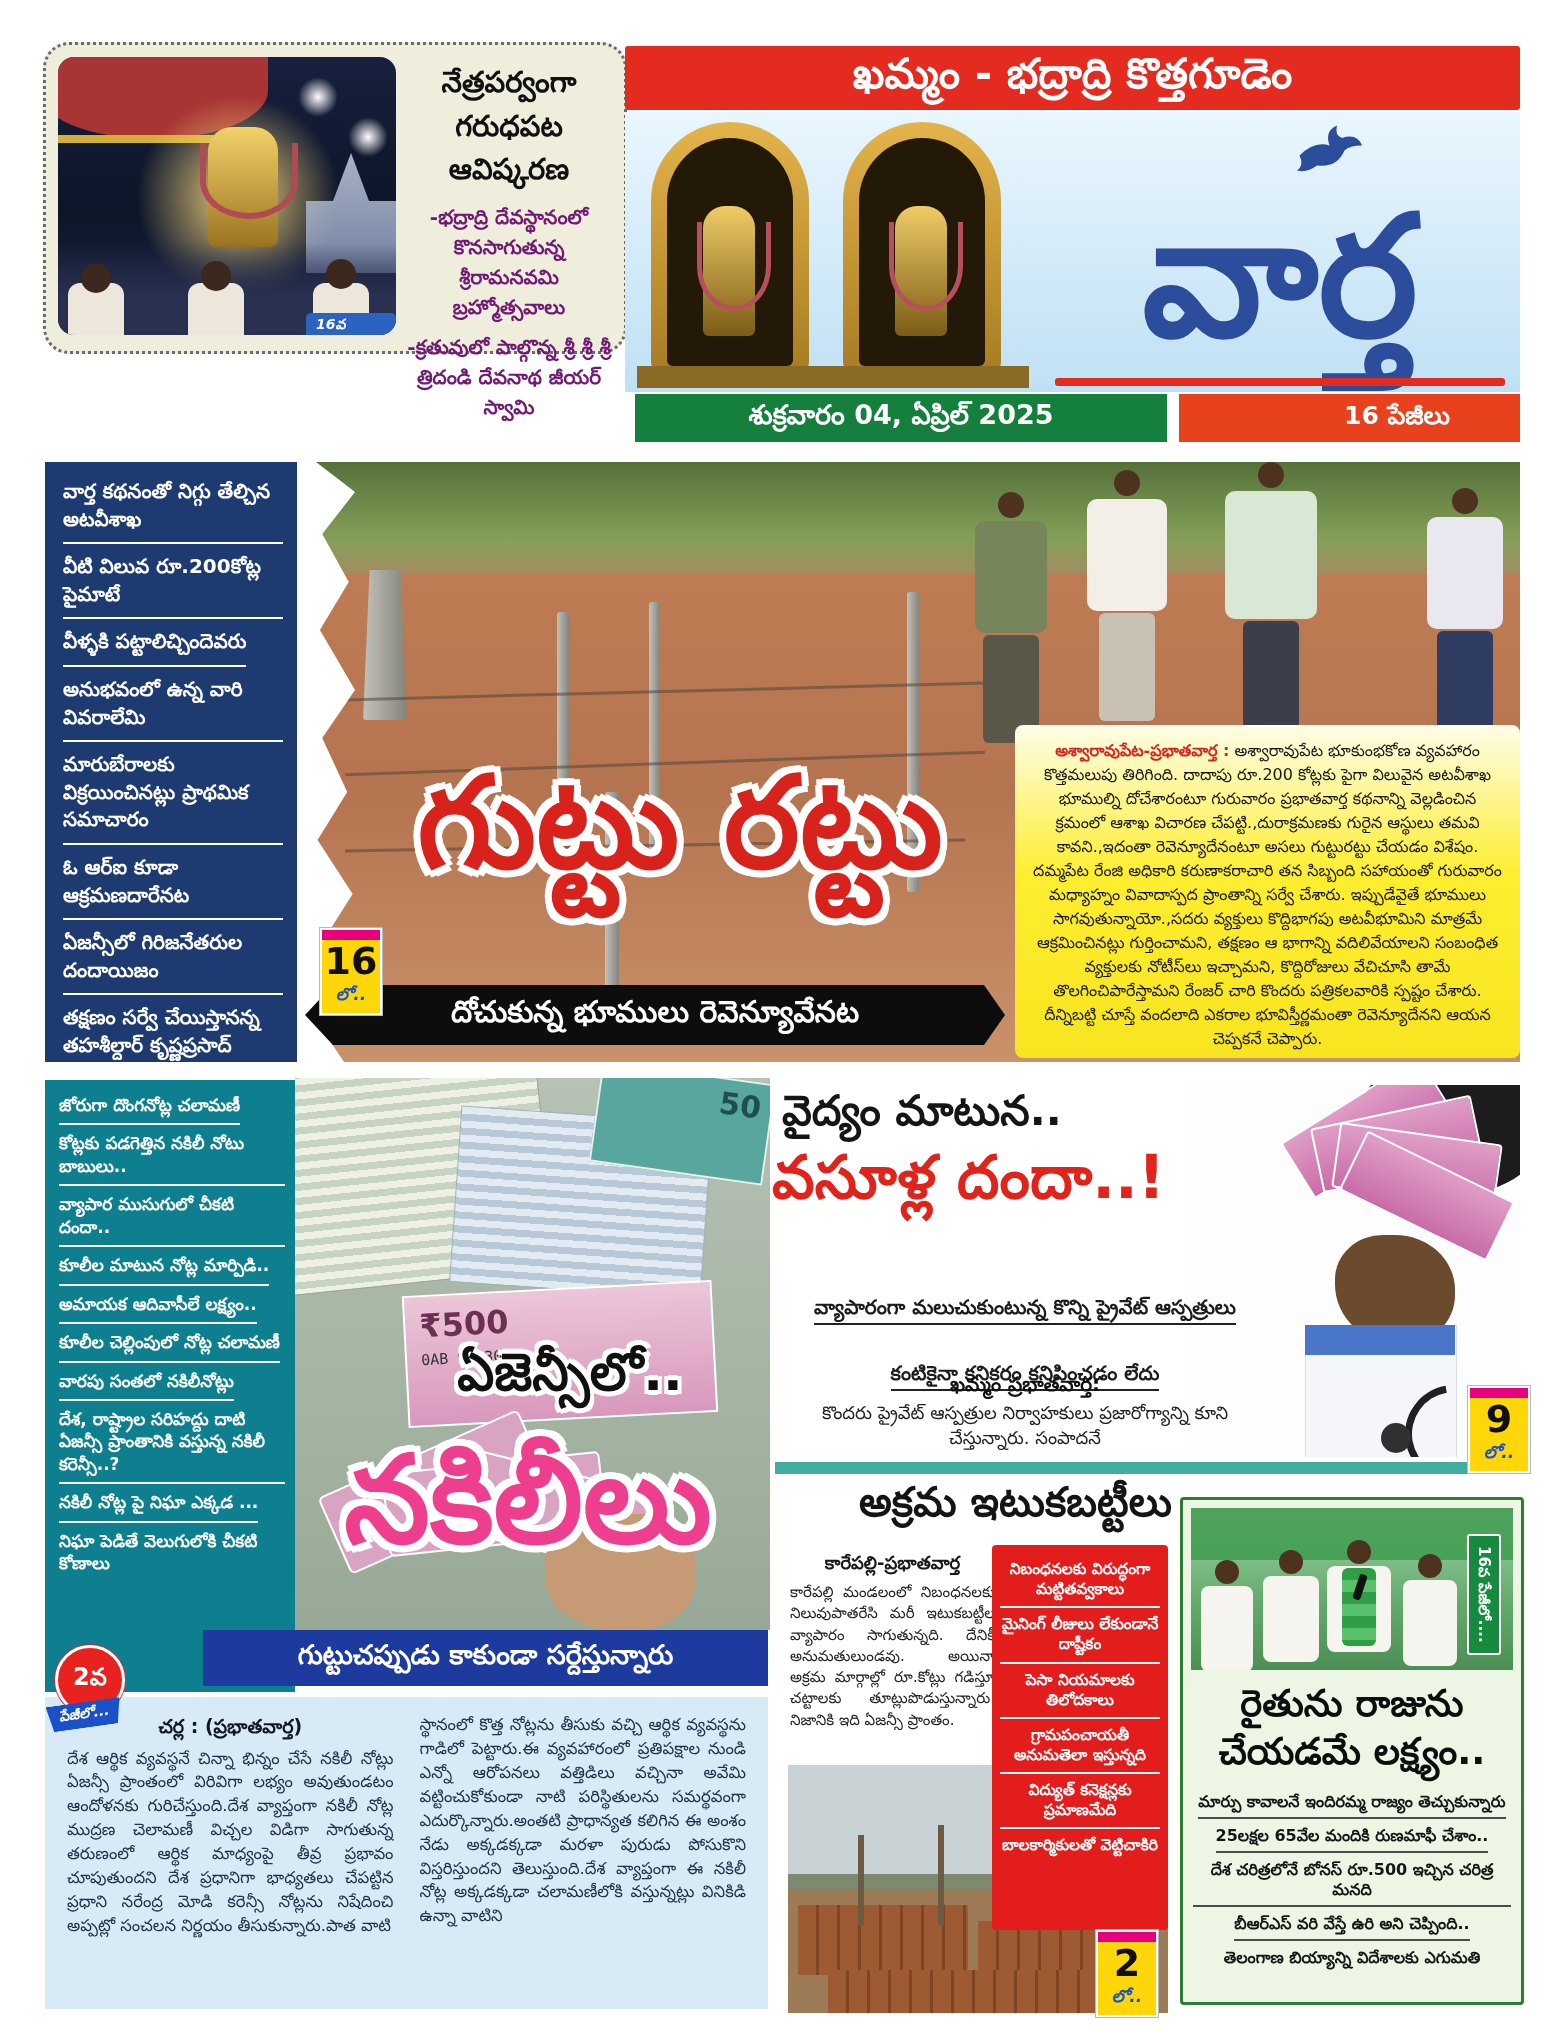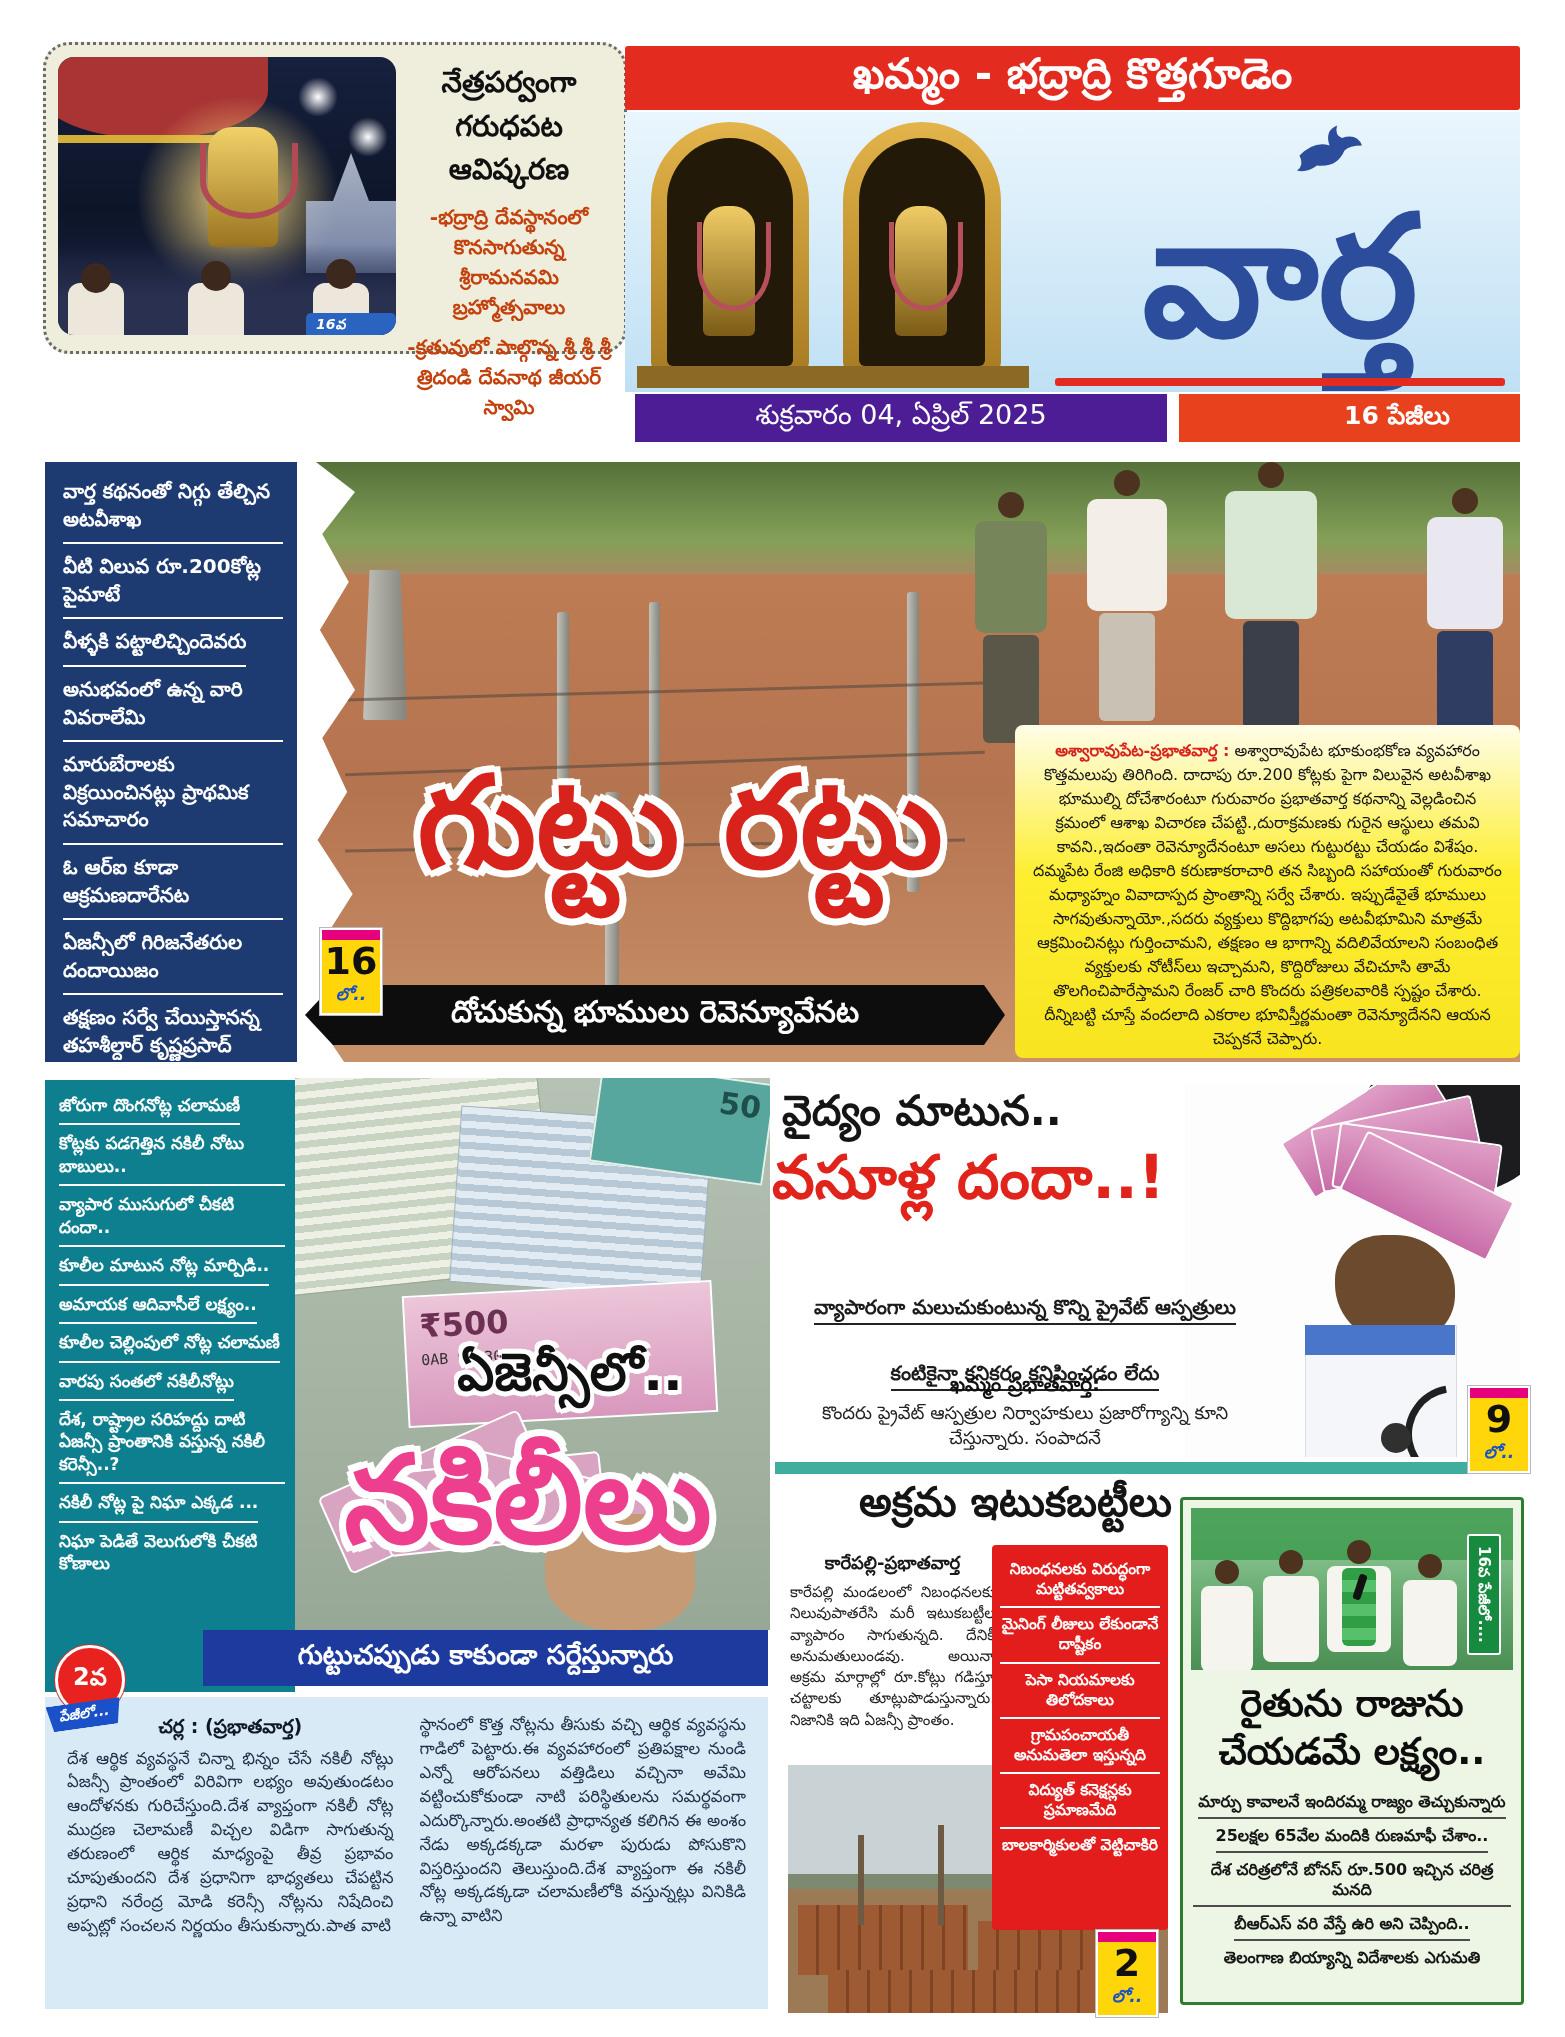--- a/index.html
+++ b/index.html
@@ -15,36 +15,36 @@
   .fp-idol{position:absolute;left:150px;top:70px;width:70px;height:120px;border-radius:24px 24px 8px 8px;background:linear-gradient(#f2d169,#9a7420);}
   .fp-garl{position:absolute;left:142px;top:86px;width:86px;height:70px;border:6px solid #b24a56;border-top:none;border-radius:0 0 50% 50%;}
   .fp-light{position:absolute;width:40px;height:40px;background:radial-gradient(circle,#fff,rgba(255,255,255,0) 70%);}
   .fp-temple{position:absolute;right:0;top:96px;width:90px;height:120px;background:linear-gradient(#cfd8ea,#8d9cc0);clip-path:polygon(0 100%,0 40%,30% 40%,50% 0,70% 40%,100% 40%,100% 100%);opacity:.8;}
   .fp-crowd{position:absolute;left:0;bottom:0;width:100%;height:92px;background:linear-gradient(rgba(20,26,48,0),#2a3050 60%);}
   .fp-head{position:absolute;width:30px;height:30px;border-radius:50%;background:#3c281c;}
   .fp-body{position:absolute;width:56px;height:52px;border-radius:12px 12px 0 0;background:#ece7da;}
   #featBadge{left:248px;top:256px;background:#2b63c0;color:#fff;font-size:14px;font-weight:bold;font-style:italic;padding:3px 10px;border-radius:5px;}
   #featText{left:360px;top:16px;width:206px;text-align:center;}
   #featTitle{font-size:29px;font-weight:bold;color:#111;line-height:1.5;}
-  .feat-sub{margin-top:10px;font-size:20px;font-weight:bold;color:#c2410c;line-height:1.5;}
+  .feat-sub{margin-top:10px;font-size:20px;font-weight:bold;color:#701a75;line-height:1.5;}
 
   
   #mhRed{left:625px;top:46px;width:895px;height:64px;background:#e32b20;color:#fff;display:flex;align-items:center;justify-content:center;font-size:42px;font-weight:bold;border-radius:3px;}
   #mhBody{left:625px;top:112px;width:895px;height:280px;background:linear-gradient(#eaf6fd,#bfe0f4);overflow:hidden;}
   #mhDeity{position:absolute;left:12px;top:4px;width:392px;height:272px;}
   .arch{position:absolute;top:6px;width:158px;height:250px;background:linear-gradient(#e3b44a,#a87c22);border-radius:80px 80px 10px 10px;}
   .arch-in{position:absolute;left:16px;top:16px;width:126px;height:228px;background:#221909;border-radius:64px 64px 6px 6px;}
   .idol{position:absolute;width:52px;height:130px;border-radius:22px 22px 6px 6px;background:linear-gradient(#f0cc66,#7c5c16);}
   .idol-g{position:absolute;width:64px;height:84px;border:5px solid #b8505c;border-top:none;border-radius:0 0 50% 50%;}
   #mhBase{position:absolute;left:0;bottom:0;width:392px;height:22px;background:#8a6a24;}
   #mhLogoWrap{position:absolute;left:420px;top:0;width:470px;height:280px;text-align:center;}
   #mhDove{position:absolute;left:240px;top:6px;width:84px;height:60px;}
   #mhLogo{position:absolute;left:0;top:40px;width:470px;font-size:168px;line-height:1.2;font-weight:bold;color:#2c4c9c;margin-top:25px;}
   #mhRule{position:absolute;left:10px;bottom:6px;width:450px;height:8px;background:#e32b20;border-radius:3px;}
-  #mhDate{left:635px;top:394px;width:532px;height:48px;background:#4c1d95;color:#fff;display:flex;align-items:center;justify-content:center;font-size:27px;font-weight:normal;}
+  #mhDate{left:635px;top:394px;width:532px;height:48px;background:#15803d;color:#fff;display:flex;align-items:center;justify-content:center;font-size:27px;font-weight:bold;}
   #mhPages{left:1179px;top:394px;width:341px;height:48px;background:#e8411e;color:#fff;display:flex;align-items:center;justify-content:flex-end;padding-right:70px;box-sizing:border-box;font-size:25px;font-weight:bold;}
 
   
   #mainStory{left:45px;top:462px;width:1475px;height:600px;overflow:hidden;background:linear-gradient(#c28055,#b57450 55%,#c8926a);}
   #msForest{position:absolute;left:0;top:0;width:100%;height:112px;background:linear-gradient(#55713a,#84a058 70%,#a58b61);}
   .post{position:absolute;background:linear-gradient(90deg,#c2c2ba,#84847c);border-radius:3px;}
   .wire{position:absolute;height:3px;background:rgba(80,70,60,.55);}
   .person{position:absolute;}
   .p-head{width:26px;height:26px;border-radius:50%;background:#4d3220;margin:0 auto;}
   .p-torso{height:112px;border-radius:10px;margin:3px auto 0;}

